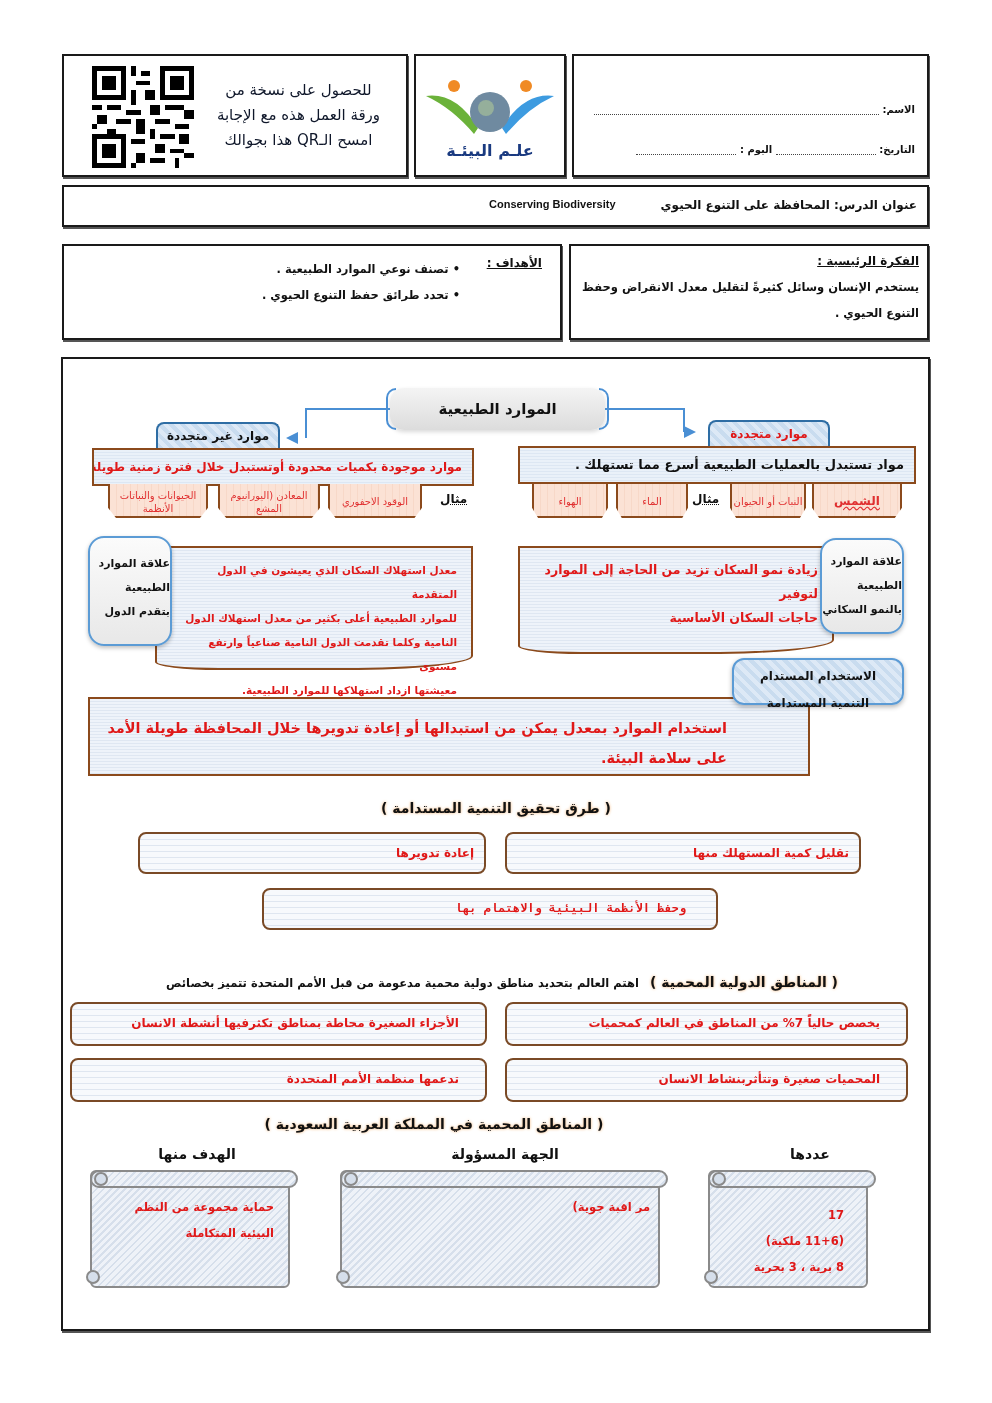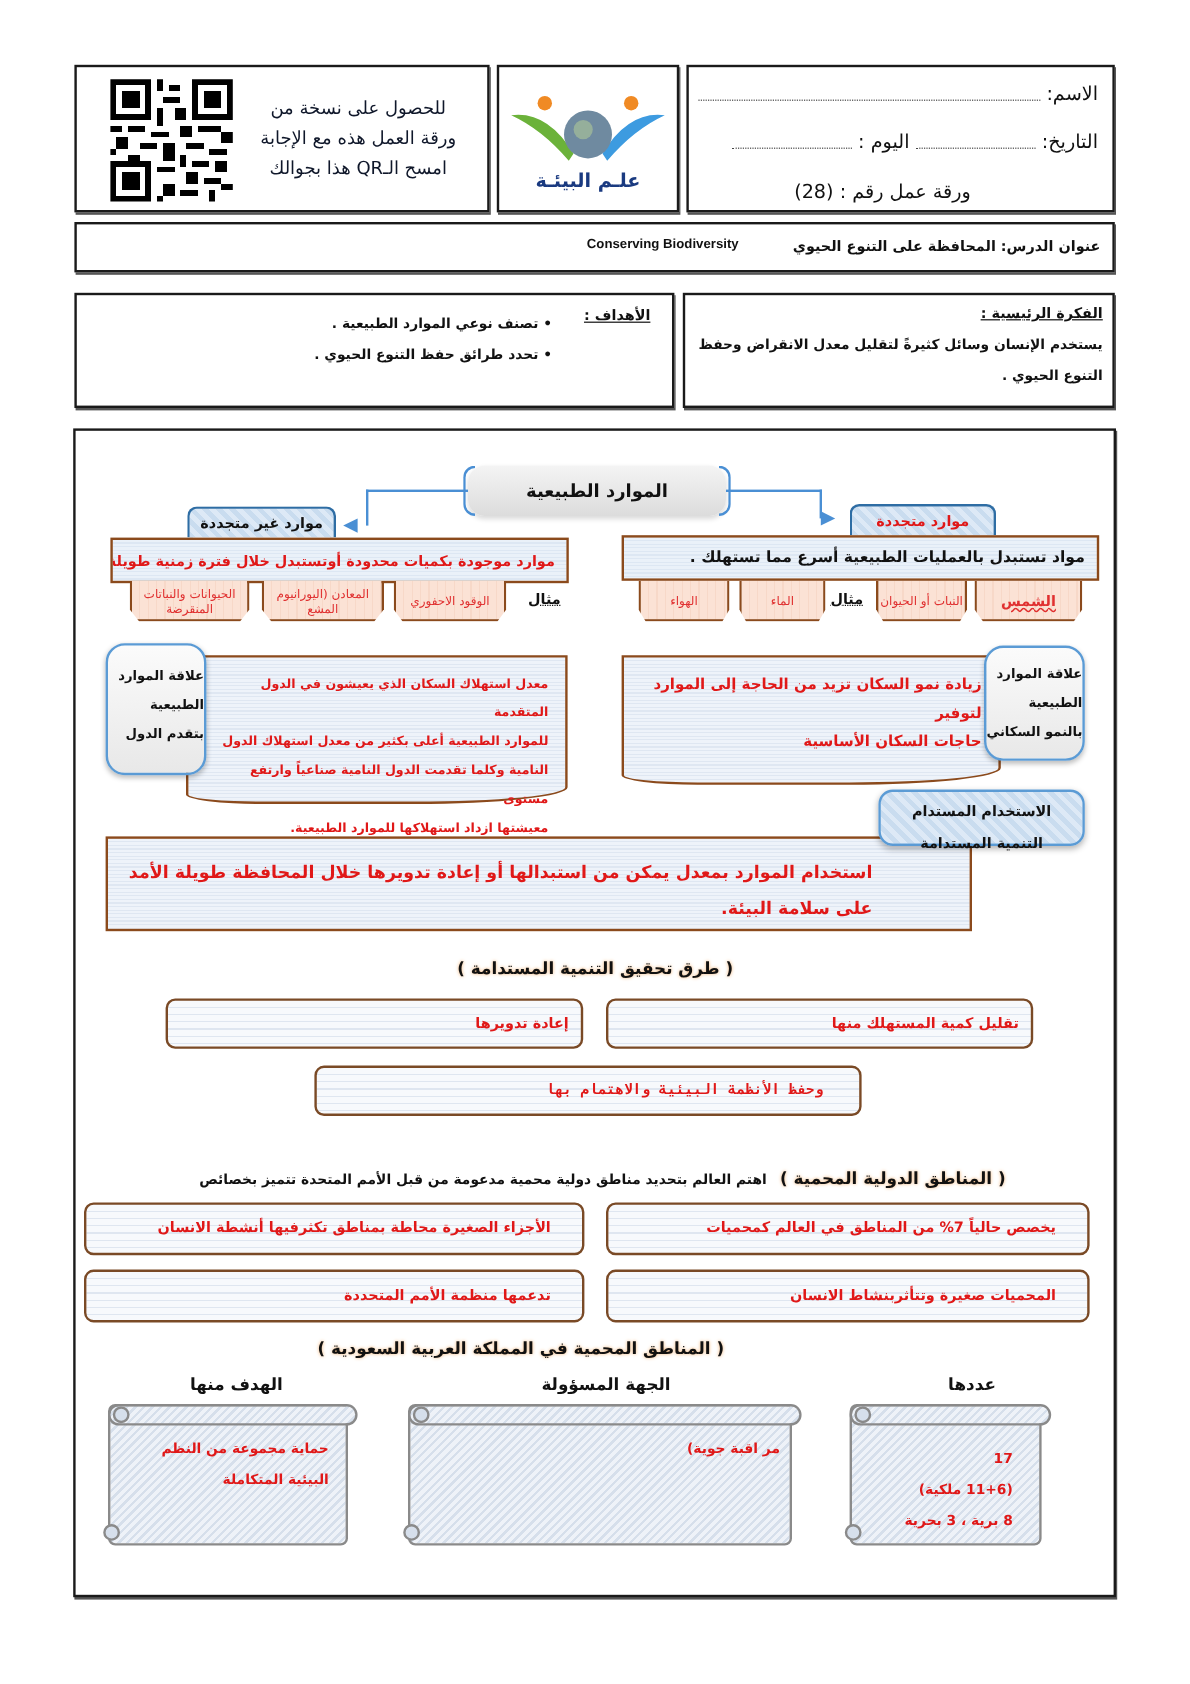--- a/index.html
+++ b/index.html
@@ -3,21 +3,21 @@
 <meta charset="utf-8">
 <style>
   * { box-sizing: border-box; margin: 0; padding: 0; }
   html, body { width: 992px; height: 1403px; background: #ffffff; overflow: hidden; }
   body { position: relative; font-family: "DejaVu Sans", sans-serif; color: #111; direction: rtl; }
   .abs { position: absolute; }
   .box { border: 2px solid #1a1a1a; background: #fff; box-shadow: 1px 2px 0 #555; }
 
   
   .student-box { left: 572px; top: 54px; width: 357px; height: 123px; }
-  .student-box .row { position: absolute; right: 12px; font-size: 16px; font-weight: normal; white-space: nowrap; }
+  .student-box .row { position: absolute; right: 12px; font-size: 10px; font-weight: bold; white-space: nowrap; margin-top: 36px; }
   .student-box .dots { display: inline-block; border-bottom: 1px dotted #444; height: 10px; vertical-align: middle; }
   .logo-box { left: 414px; top: 54px; width: 152px; height: 123px; }
   .qr-box { left: 62px; top: 54px; width: 346px; height: 123px; }
   .qr-text { position: absolute; right: 20px; top: 22px; width: 175px; text-align: center; font-size: 15px; line-height: 25px; color: #0f172a; }
   .qr-code { position: absolute; left: 28px; top: 10px; width: 102px; height: 102px; }
 
   .title-box { left: 62px; top: 185px; width: 867px; height: 42px; }
   .title-ar { position: absolute; right: 10px; top: 11px; font-size: 12px; font-weight: bold; }
   .title-en { position: absolute; left: 425px; top: 11px; font-size: 11px; font-weight: bold; direction: ltr; font-family: "Liberation Sans", sans-serif; }
 
@@ -140,21 +140,21 @@
 <div class="abs ex-card" style="left:730px; top:484px; width:76px;">النبات أو الحيوان</div>
 <div class="abs example-word" style="left:692px; top:492px;">مثال</div>
 <div class="abs ex-card" style="left:616px; top:484px; width:72px;">الماء</div>
 <div class="abs ex-card" style="left:532px; top:484px; width:76px;">الهواء</div>
 
 <div class="abs tab-label" style="left:156px; top:422px; width:124px;">موارد غير متجددة</div>
 <div class="abs def-bar" style="left:92px; top:448px; width:382px; color:#e01818; font-size:12px;">موارد موجودة بكميات محدودة أوتستبدل خلال فترة زمنية طويلة</div>
 <div class="abs example-word" style="left:440px; top:492px;">مثال</div>
 <div class="abs ex-card" style="left:328px; top:484px; width:94px;">الوقود الاحفوري</div>
 <div class="abs ex-card" style="left:218px; top:484px; width:102px;">المعادن (اليورانيوم المشع</div>
-<div class="abs ex-card" style="left:108px; top:484px; width:100px;">الحيوانات والنباتات المنقرضة</div>
+<div class="abs ex-card" style="left:108px; top:484px; width:100px;">الحيوانات والنباتات الأنظمة</div>
 
 <div class="abs wavy" style="left:518px; top:546px; width:316px; height:108px;">
   <p style="font-size:12.5px;">زيادة نمو السكان تزيد من الحاجة إلى الموارد لتوفير</p>
   <p style="font-size:12.5px;">حاجات السكان الأساسية</p>
 </div>
 <div class="abs rel-label" style="left:820px; top:538px;">
   <div>علاقة الموارد</div>
   <div>الطبيعية</div>
   <div>بالنمو السكاني</div>
 </div>

